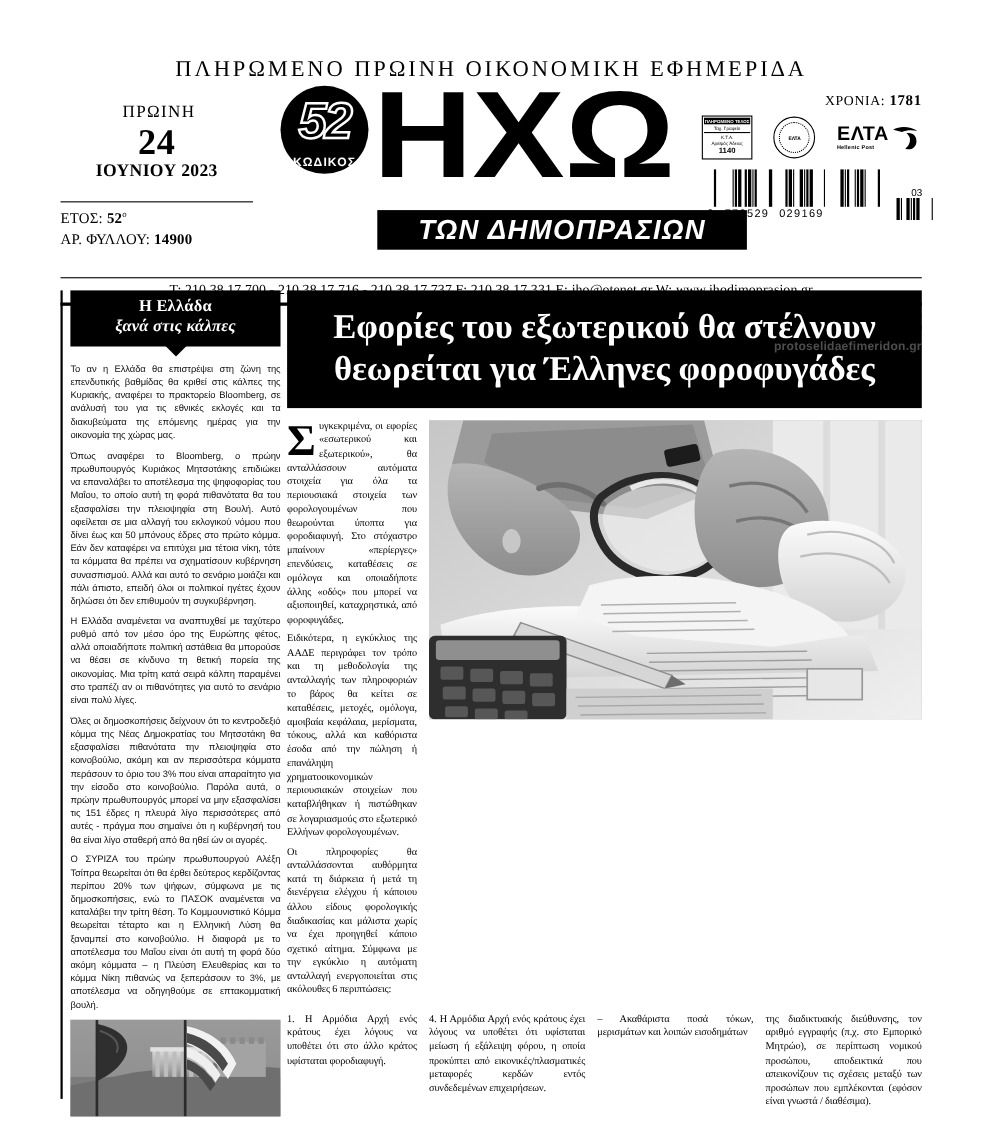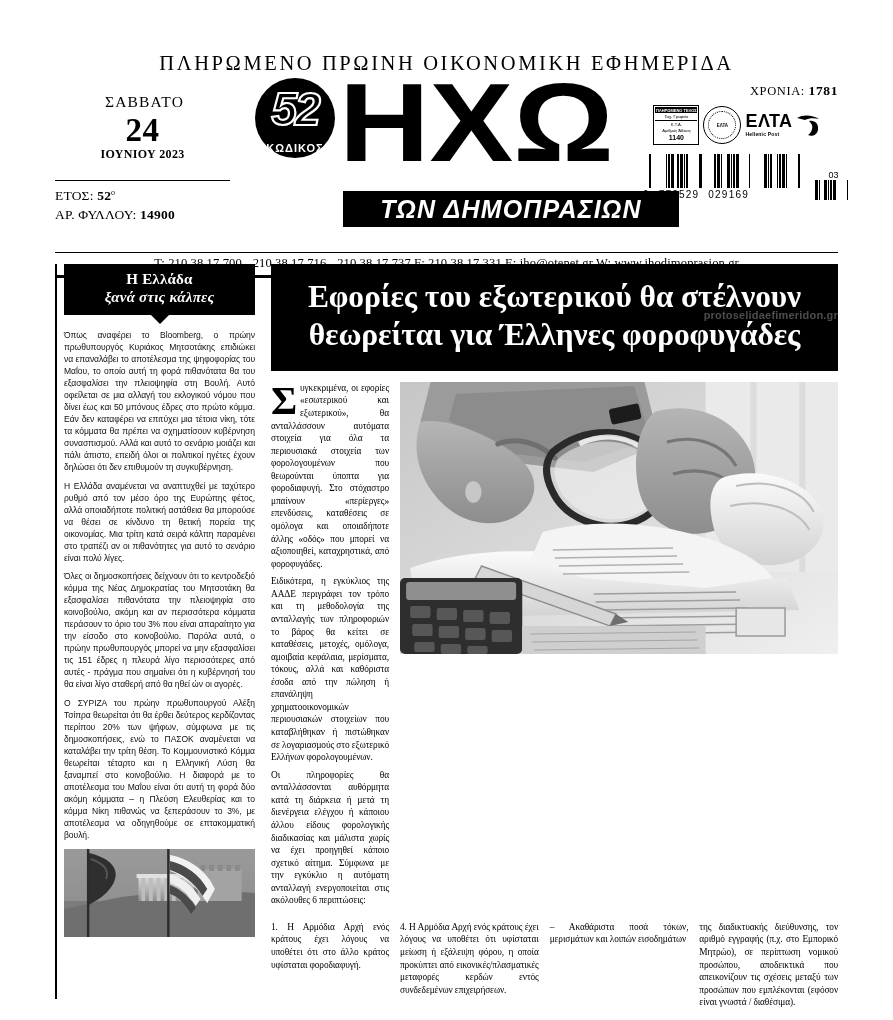--- a/index.html
+++ b/index.html
@@ -42,21 +42,21 @@
   }
   .dc-day-name {
     font-size: 15.5px; letter-spacing: 1.2px; text-align: center;
     padding-left: 4px;
   }
   .dc-num {
     font-size: 33px; font-weight: bold; text-align: center;
     line-height: 1.05; margin-top: 2px; letter-spacing: 0.5px;
   }
   .dc-month {
-    font-size: 12px; font-weight: bold; text-align: center;
+    font-size: 16px; font-weight: bold; text-align: center;
     letter-spacing: 0.3px; margin-top: -1px;
   }
   .dc-rule { border-top: 1.6px solid #000; margin: 18px 0 5px 0; }
   .dc-meta { font-size: 13.5px; line-height: 1.45; letter-spacing: 0.2px; }
   .dc-meta b { font-weight: bold; }
   .dc-meta sup { font-size: 8px; }
 
   
   .logo-wrap {
     position: absolute; left: 196px; top: 0; width: 430px; text-align: left;
@@ -103,21 +103,21 @@
     display: flex; align-items: center; justify-content: center;
   }
 
   
   .rightcol { position: absolute; right: 0; top: 8px; width: 200px; }
   .codice {
     text-align: right; font-size: 12.5px; letter-spacing: 0.6px;
     margin-bottom: 6px;
   }
   .codice b { font-weight: bold; font-size: 13.5px; }
-  .stamps { display: flex; align-items: center; gap: 4px; justify-content: center;
+  .stamps { display: flex; align-items: center; gap: 4px; justify-content: space-between;
             padding-right: 2px; }
   .stamp-box {
     width: 46px; height: 40px; border: 1.2px solid #000;
     font-size: 4.2px; line-height: 1.25; text-align: center;
     font-family: "Liberation Sans", sans-serif;
     display: flex; flex-direction: column; justify-content: space-between;
     padding: 1px;
   }
   .stamp-box .sb-hd { background: #000; color: #fff; font-weight: bold; font-size: 4px;
                       padding: 0.5px 0; }
@@ -178,21 +178,21 @@
     border-bottom: 3.2px solid #000;
     text-align: center;
     padding: 3px 0 4px 0;
     font-size: 12.6px;
     letter-spacing: 0.1px;
     margin-top: 2px;
     white-space: nowrap;
   }
 
   
-  .content { display: flex; gap: 16px; margin-top: 12px; height: 735px; }
+  .content { display: flex; gap: 6px; margin-top: 12px; height: 735px; }
 
   .col-left { width: 200px; flex: 0 0 200px; border-left: 2.5px solid #000; padding-left: 7px;}
   .col-main { flex: 1; }
 
   .side-head {
     background: #000; color: #fff; text-align: center;
     padding: 7px 6px 9px 6px; position: relative;
   }
   .side-head .l1 { font-size: 15px; font-weight: bold; letter-spacing: 0.2px; }
   .side-head .l2 { font-size: 15px; font-weight: bold; font-style: italic;
@@ -259,21 +259,21 @@
 
 <div class="page">
 
   <div class="masthead">
 
     <div class="kicker">ΠΛΗΡΩΜΕΝΟ ΠΡΩΙΝΗ ΟΙΚΟΝΟΜΙΚΗ ΕΦΗΜΕΡΙΔΑ</div>
 
     <div class="mast-grid">
 
       <div class="datecol">
-        <div class="dc-day-name">ΣΑΒΒΑΤΟ</div>
+        <div class="dc-day-name">ΠΡΩΙΝΗ</div>
         <div class="dc-num">24</div>
         <div class="dc-month">ΙΟΥΝΙΟΥ 2023</div>
         <div class="dc-rule"></div>
         <div class="dc-meta">
           <div><span>ΕΤΟΣ:</span> <b>52</b><sup>ο</sup></div>
           <div><span>ΑΡ. ΦΥΛΛΟΥ:</span> <b>14900</b></div>
         </div>
       </div>
 
       <div class="logo-wrap">
@@ -409,20 +409,21 @@
   </div>
 
   <div class="content">
 
     <div class="col-left">
       <div class="side-head">
         <div class="l1">Η Ελλάδα</div>
         <div class="l2">ξανά στις κάλπες</div>
       </div>
       <div class="side-body" id="sidebar-body">
+          <p>Το αν η Ελλάδα θα επιστρέψει στη ζώνη της επενδυτικής βαθμίδας θα κριθεί στις κάλπες της Κυριακής, αναφέρει το πρακτορείο Bloomberg, σε ανάλυσή του για τις εθνικές εκλογές και τα διακυβεύματα της επόμενης ημέρας για την οικονομία της χώρας μας.</p>
           <p>Όπως αναφέρει το Bloomberg, ο πρώην πρωθυπουργός Κυριάκος Μητσοτάκης επιδιώκει να επαναλάβει το αποτέλεσμα της ψηφοφορίας του Μαΐου, το οποίο αυτή τη φορά πιθανότατα θα του εξασφαλίσει την πλειοψηφία στη Βουλή. Αυτό οφείλεται σε μια αλλαγή του εκλογικού νόμου που δίνει έως και 50 μπόνους έδρες στο πρώτο κόμμα. Εάν δεν καταφέρει να επιτύχει μια τέτοια νίκη, τότε τα κόμματα θα πρέπει να σχηματίσουν κυβέρνηση συνασπισμού. Αλλά και αυτό το σενάριο μοιάζει και πάλι άπιστο, επειδή όλοι οι πολιτικοί ηγέτες έχουν δηλώσει ότι δεν επιθυμούν τη συγκυβέρνηση.</p>
           <p>Η Ελλάδα αναμένεται να αναπτυχθεί με ταχύτερο ρυθμό από τον μέσο όρο της Ευρώπης φέτος, αλλά οποιαδήποτε πολιτική αστάθεια θα μπορούσε να θέσει σε κίνδυνο τη θετική πορεία της οικονομίας. Μια τρίτη κατά σειρά κάλπη παραμένει στο τραπέζι αν οι πιθανότητες για αυτό το σενάριο είναι πολύ λίγες.</p>
           <p>Όλες οι δημοσκοπήσεις δείχνουν ότι το κεντροδεξιό κόμμα της Νέας Δημοκρατίας του Μητσοτάκη θα εξασφαλίσει πιθανότατα την πλειοψηφία στο κοινοβούλιο, ακόμη και αν περισσότερα κόμματα περάσουν το όριο του 3% που είναι απαραίτητο για την είσοδο στο κοινοβούλιο. Παρόλα αυτά, ο πρώην πρωθυπουργός μπορεί να μην εξασφαλίσει τις 151 έδρες η πλευρά λίγο περισσότερες από αυτές - πράγμα που σημαίνει ότι η κυβέρνησή του θα είναι λίγο σταθερή από θα ηθεί ών οι αγορές.</p>
           <p>Ο ΣΥΡΙΖΑ του πρώην πρωθυπουργού Αλέξη Τσίπρα θεωρείται ότι θα έρθει δεύτερος κερδίζοντας περίπου 20% των ψήφων, σύμφωνα με τις δημοσκοπήσεις, ενώ το ΠΑΣΟΚ αναμένεται να καταλάβει την τρίτη θέση. Το Κομμουνιστικό Κόμμα θεωρείται τέταρτο και η Ελληνική Λύση θα ξαναμπεί στο κοινοβούλιο. Η διαφορά με το αποτέλεσμα του Μαΐου είναι ότι αυτή τη φορά δύο ακόμη κόμματα – η Πλεύση Ελευθερίας και το κόμμα Νίκη πιθανώς να ξεπεράσουν το 3%, με αποτέλεσμα να οδηγηθούμε σε επτακομματική βουλή.</p>
         </div>
       <div class="side-photo">
         <svg width="100%" height="100%" viewBox="0 0 200 88" preserveAspectRatio="none">
           <defs>
             <linearGradient id="skyg" x1="0" y1="0" x2="0" y2="1">
               <stop offset="0%" stop-color="#9a9a9a"></stop>

